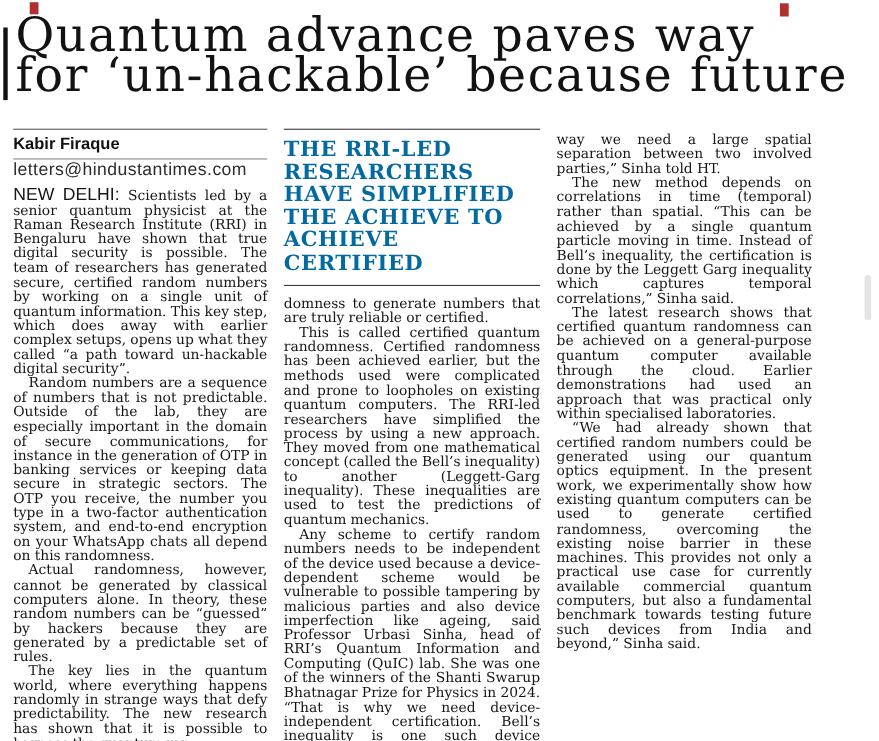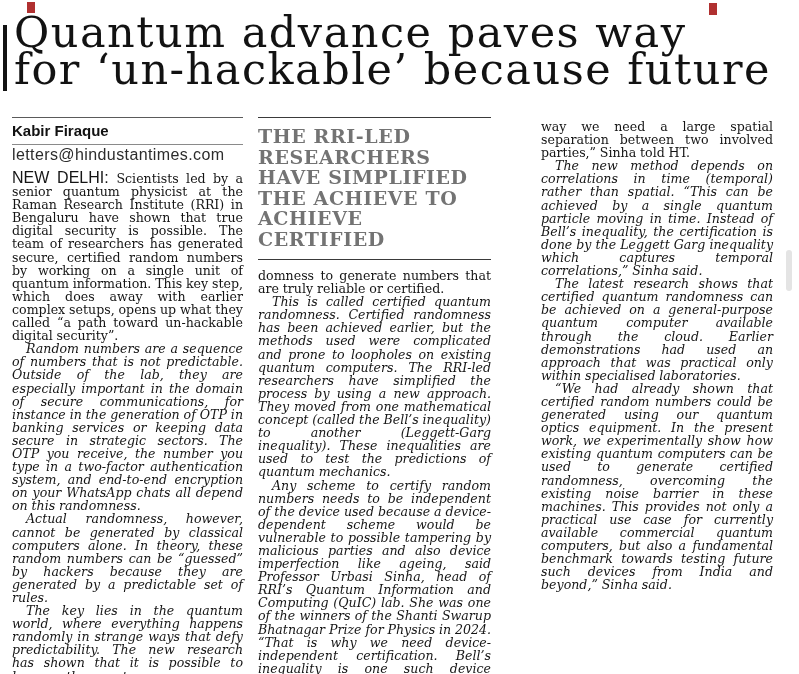--- a/index.html
+++ b/index.html
@@ -13,37 +13,37 @@
 
   .headline-bar { position:absolute; left:3px; top:25px; width:4px; height:66px; background:#121212; }
 
   .headline { position:absolute; left:14px; top:14px; width:760px;
               font-family:"DejaVu Serif", serif; font-weight:500; color:#121212;
               font-size:43px; line-height:37px; letter-spacing:1.5px; }
 
   .col { position:absolute; text-align:justify; color:#151515;margin-top:20px; }
   .col1 { left:12px;  top:97px;  width:231px; }
   .col2 { left:258px; top:97px;  width:233px; }
-  .col3 { left:541px; top:100px; width:232px; }
+  .col3 { left:506px; top:100px; width:232px; }
 
   .byline-rule-top { border-top:1.4px solid #5a5a5a; margin-bottom:3px; }
   .byline-name { font-family:"Liberation Sans", sans-serif; font-weight:bold;
                  font-size:15px; line-height:20px; color:#111; text-align:left; }
   .byline-rule-bottom { border-top:1px solid #8a8a8a; margin-top:3px; margin-bottom:3px; }
   .byline-email { font-family:"Liberation Sans", sans-serif; font-size:16px;
                   line-height:14px; color:#2c2c2c; letter-spacing:0.4px; text-align:left;
                   margin-bottom:9px; }
 
   .quote-rule-top { border-top:1.2px solid #3a3a3a; margin-bottom:8px; }
-  .pull-quote { font-family:"DejaVu Serif", serif; font-weight:bold; color:#737373;
+  .pull-quote { font-family:"DejaVu Serif", serif; font-weight:bold; color:#0369a1;
                 font-size:19px; line-height:20.5px; letter-spacing:0.6px; text-align:left; }
   .quote-rule-bottom { border-top:1.2px solid #3a3a3a; margin-top:10px; margin-bottom:9px; }
 
   .body-text p { font-size:12.6px; line-height:13.1px; margin:0; word-spacing:-0.2px; }
-  .body-text p.indent { text-indent:14px;font-style:italic; }
+  .body-text p.indent { text-indent:14px; }
   .dateline { font-family:"Liberation Sans", sans-serif; font-weight:normal; font-size:16px; }
 
   .scrollbar-thumb { position:absolute; left:786px; top:250px; width:6px; height:41px;
                      border-radius:3px; }
 </style>
 </head>
 <body>
 
 <div class="page">
 

